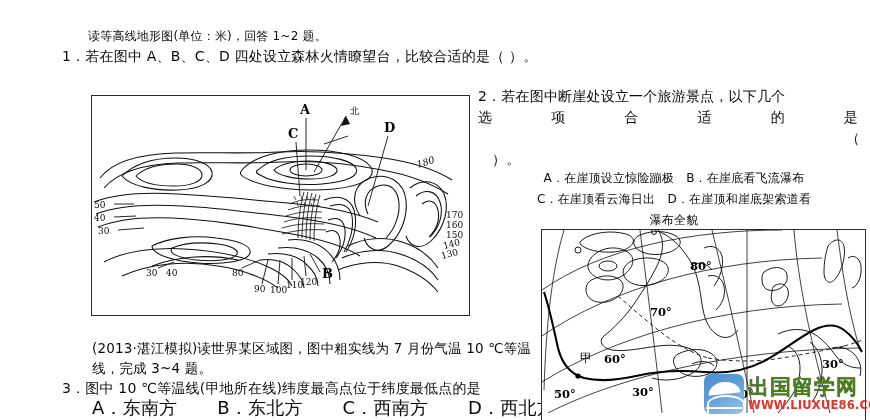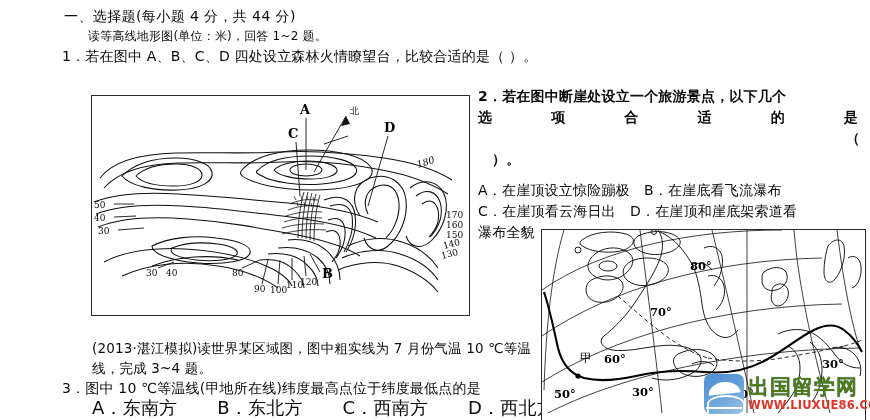--- a/index.html
+++ b/index.html
@@ -14,26 +14,26 @@
   .txt{position:absolute;white-space:nowrap;font-size:13.5px;line-height:20px;letter-spacing:.2px;}
   .txt.wrapok{white-space:normal;}
 
   #sec-title{left:64px;top:6px;font-size:14px;letter-spacing:.4px;}
   #read-line{left:88px;top:26px;font-size:12px;}
   #q1-line{left:62px;top:46px;font-size:14px;}
   #q1-opts{left:92px;top:66px;font-size:14px;}
   #q1-opts span{display:inline-block;}
   .opt-gap{width:34px;display:inline-block;}
 
-  #q2-block{left:478px;top:86px;width:388px;font-size:14px;line-height:21px;font-weight:bold;}
+  #q2-block{left:478px;top:86px;width:388px;font-size:14px;line-height:21px;}
   #q2-l1{display:block;}
   #q2-l2{display:flex;justify-content:space-between;width:380px;}
   #q2-l3{display:block;text-align:right;width:382px;}
   #q2-l4{display:block;margin-left:14px;}
-  #q2-opts{left:478px;top:180px;width:392px;font-size:14px;line-height:21px;white-space:normal;}
+  #q2-opts{left:478px;top:168px;width:392px;font-size:12px;line-height:21px;white-space:normal;text-align:center;}
 
   #src-line{left:92px;top:338px;width:440px;font-size:13.5px;line-height:20px;white-space:normal;}
   #q3-line{left:62px;top:378px;font-size:14px;}
   #q3-opts{left:92px;top:398px;font-size:18px;}
 
   
   .frame{position:absolute;border:1.6px solid #2a2a2a;background:#fff;box-sizing:border-box;}
   #contour-frame{left:91px;top:95px;width:379px;height:221px;}
   #region-frame{left:541px;top:229px;width:325px;height:226px;}
 
@@ -65,21 +65,20 @@
      font-size:21px;font-weight:700;color:#4d7c0f;letter-spacing:1px;
      text-shadow:0 0 1px #3a4f96;}
   #wm-url{position:absolute;left:44px;top:26px;font-family:"DejaVu Sans","Liberation Sans",sans-serif;
      font-size:11.5px;font-weight:700;color:#e0342a;letter-spacing:.2px;}
 </style>
 </head>
 <body>
 
 <div class="page">
 
-  <div class="txt" id="sec-title">一、选择题(每小题 4 分，共 44 分)</div>
   <div class="txt" id="read-line">读等高线地形图(单位：米)，回答 1~2 题。</div>
   <div class="txt" id="q1-line">1．若在图中 A、B、C、D 四处设立森林火情瞭望台，比较合适的是（      ）。</div>
 
   <div class="txt wrapok" id="q2-block">
     <span id="q2-l1">2．若在图中断崖处设立一个旅游景点，以下几个</span>
     <span id="q2-l2">
       <span>选</span>
       <span>项</span>
       <span>合</span>
       <span>适</span>

